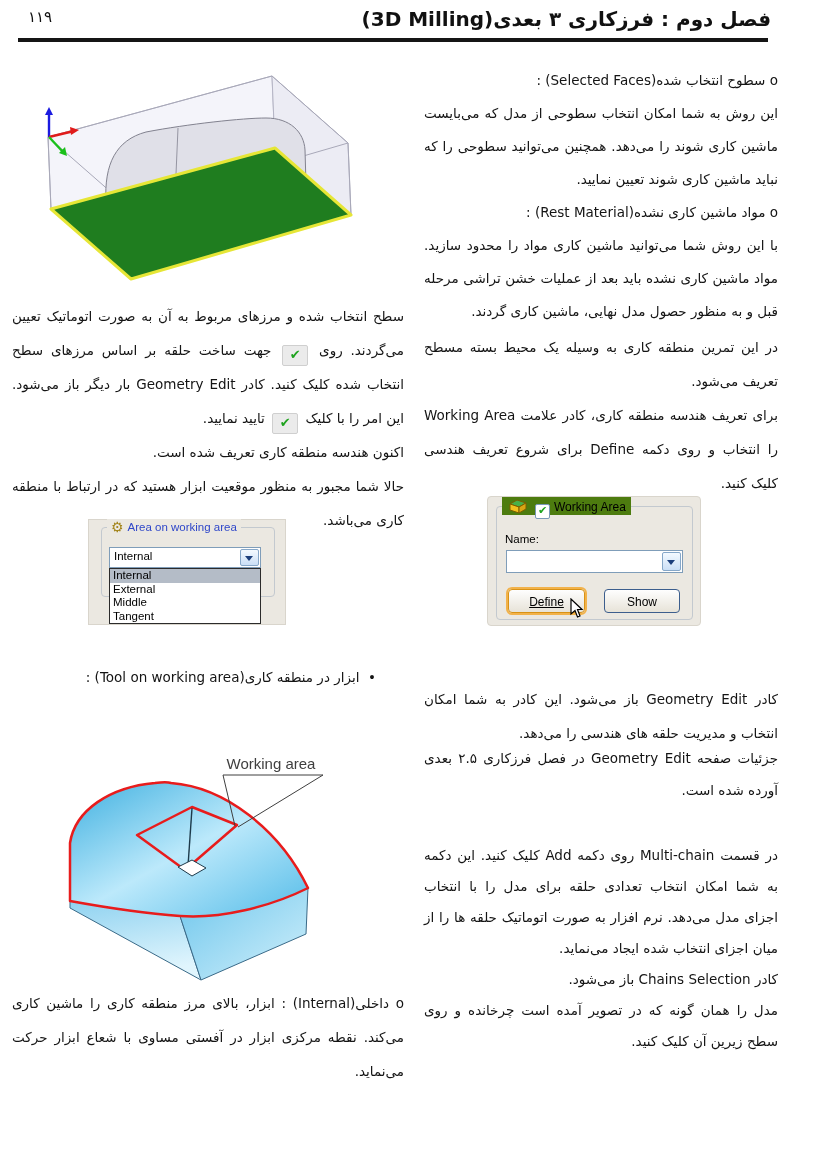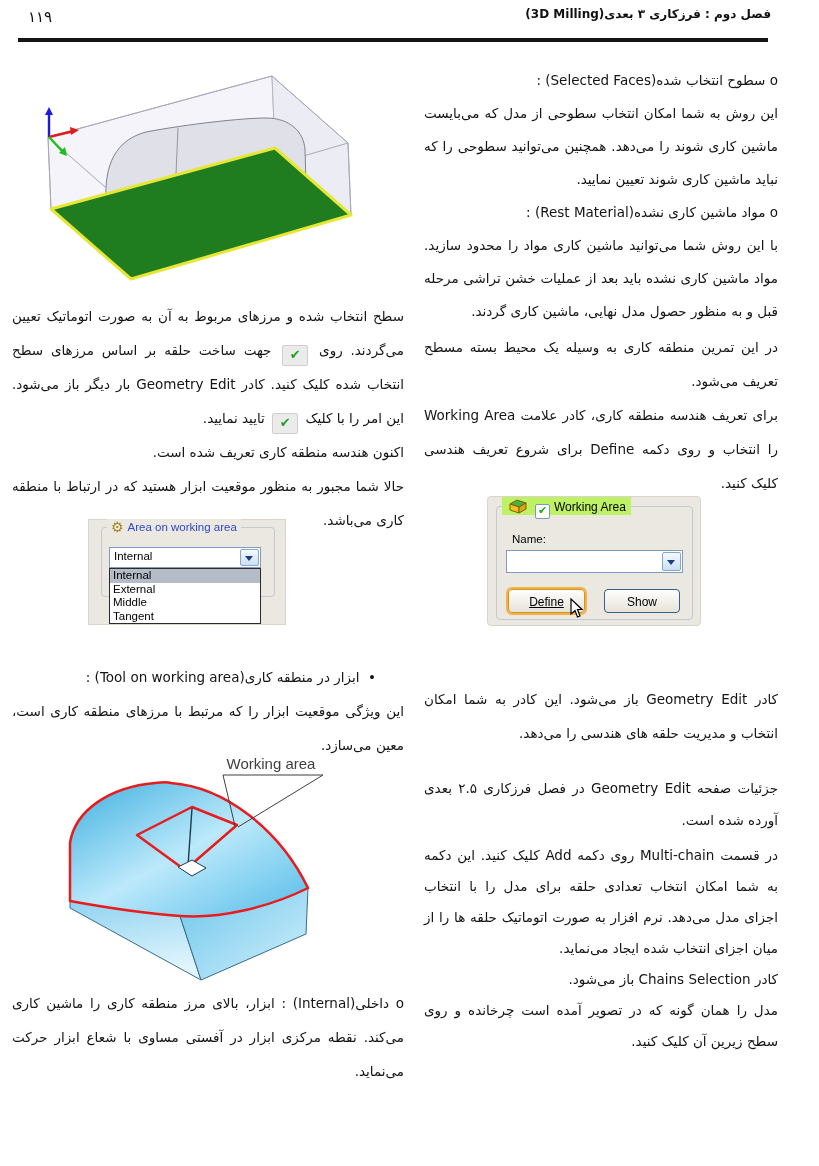--- a/index.html
+++ b/index.html
@@ -1,20 +1,20 @@
 <!DOCTYPE html>
 <html lang="fa"><head>
 <meta charset="utf-8">
 <style>
   html,body{margin:0;padding:0;background:#fff;}
   .page{position:relative;width:819px;height:1166px;background:#ffffff;overflow:hidden;
         font-family:"DejaVu Sans",sans-serif;}
   
   .pagenum{position:absolute;left:28px;top:8px;font-size:15px;color:#111;direction:rtl;}
-  .chapter{position:absolute;right:48px;top:7px;font-size:12px;font-weight:bold;color:#111;direction:rtl;margin-left:33px;}
+  .chapter{position:absolute;right:48px;top:7px;font-size:20px;font-weight:bold;color:#111;direction:rtl;margin-left:33px;}
   .rule{position:absolute;left:18px;top:38px;width:750px;height:4px;background:#151515;}
   
   .fa{position:absolute;direction:rtl;text-align:justify;color:#141414;font-size:13.5px;line-height:33px;}
   .fa p{margin:0;}
   .check-btn{display:inline-block;width:24px;height:19px;background:#ebebeb;border:1px solid #cfcfcf;
              border-radius:2px;text-align:center;line-height:17px;font-size:13px;color:#1fa31f;
              font-weight:bold;vertical-align:-4px;margin:0 3px;}
   .indent{padding-right:28px;}
   
   .xp-panel{position:absolute;background:#ebe8e1;border:1px solid #d9d5cc;}
@@ -28,21 +28,21 @@
   .combo .val{position:absolute;left:4px;top:2px;}
   .combo-btn{position:absolute;right:1px;top:1px;bottom:1px;width:17px;border:1px solid #86a7c8;border-radius:2px;
              background:linear-gradient(#f4faff,#cbdff6);}
   .combo-btn .tri{position:absolute;left:4px;top:6px;width:0;height:0;
                   border-left:4px solid transparent;border-right:4px solid transparent;border-top:5px solid #1c3f7b;}
   .droplist{position:absolute;background:#fff;border:1px solid #2b2b2b;
             font-family:"Liberation Sans",sans-serif;font-size:11.5px;color:#000;}
   .opt{height:13.5px;line-height:13.5px;padding-left:3px;}
   .opt.sel{background:#b4bcc7;}
   
-  .wa-row{position:absolute;top:0;left:14px;background:#bef264;padding:0 5px;height:18px;white-space:nowrap;}
+  .wa-row{position:absolute;top:0;left:14px;background:#4d7c0f;padding:0 5px;height:18px;white-space:nowrap;}
   .wa-row .cb{display:inline-block;width:13px;height:13px;background:#fff;border:1px solid #7a99b8;
               border-radius:2px;text-align:center;line-height:12px;font-size:11px;color:#1fa31f;
               font-weight:bold;vertical-align:-2px;margin:0 4px 0 6px;}
   .wa-title{font-family:"Liberation Sans",sans-serif;font-size:12px;color:#000;vertical-align:1px;}
   .wa-label{position:absolute;font-family:"Liberation Sans",sans-serif;font-size:11.5px;color:#000;}
   .xp-btn{position:absolute;height:24px;border:1px solid #3c5e8d;border-radius:4px;
           background:linear-gradient(#fefefe,#e7e3d8);font-family:"Liberation Sans",sans-serif;
           font-size:12px;color:#000;text-align:center;line-height:22px;}
   .xp-btn.focus{border-color:#d89216;box-shadow:0 0 0 2px #f2b24a;}
   
@@ -113,21 +113,20 @@
     <div class="droplist" style="left:20px;top:48px;width:150px;height:54px;">
       <div class="opt sel">Internal</div>
       <div class="opt">External</div>
       <div class="opt">Middle</div>
       <div class="opt">Tangent</div>
     </div>
   </div>
 
   <div class="fa" style="left:12px;top:660px;width:392px;line-height:34px;">
     <p class="indent"><span>•</span>&nbsp;&nbsp;<span>ابزار در منطقه کاری(Tool on working area) :</span></p>
-    <p>این ویژگی موقعیت ابزار را که مرتبط با مرزهای منطقه کاری است، معین می‌سازد.</p>
   </div>
 
   <div class="fig" style="left:35px;top:755px;width:340px;height:233px;">
     <div class="wa-fig-label">Working area</div>
     <svg width="340" height="233" viewBox="0 0 340 233">
       <defs>
         <linearGradient id="gTop" x1="0" y1="0" x2="1" y2="1">
           <stop offset="0" stop-color="#3fb0e0"></stop>
             <stop offset="0.5" stop-color="#bce9fb"></stop>
             <stop offset="1" stop-color="#55bce8"></stop>
@@ -175,39 +174,39 @@
 
   <div class="xp-panel" style="left:487px;top:496px;width:212px;height:128px;border-radius:4px;">
     <div class="groupbox" style="left:8px;top:9px;width:195px;height:112px;"></div>
     <div class="wa-row">
       <svg width="22" height="17" viewBox="0 0 22 17" style="vertical-align:-3px;">
         <polygon points="3,6 10,2 19,5 12,9" fill="#49b049" stroke="#7a5f00" stroke-width="1"></polygon>
         <polygon points="3,6 12,9 12,15 3,12" fill="#f2c11e" stroke="#7a5f00" stroke-width="1"></polygon>
         <polygon points="12,9 19,5 19,11 12,15" fill="#d9a513" stroke="#7a5f00" stroke-width="1"></polygon>
       </svg><span class="cb"><span>✔</span></span><span class="wa-title">Working Area</span>
     </div>
-    <div class="wa-label" style="left:24px;top:36px;">Name:</div>
+    <div class="wa-label" style="left:17px;top:36px;">Name:</div>
     <div class="combo" style="left:18px;top:53px;width:175px;height:21px;">
       <span class="val"></span>
       <span class="combo-btn">
           <i class="tri" style="top:7px;"></i>
         </span>
     </div>
     <button class="xp-btn focus" style="left:20px;top:92px;width:77px;text-decoration:underline;">Define</button>
     <button class="xp-btn" style="left:116px;top:92px;width:76px;">Show</button>
     <svg width="14" height="20" viewBox="0 0 14 20" style="position:absolute;left:82px;top:101px;">
       <polygon points="1,1 1,16 5,12.5 7.5,19 10,18 7.5,11.5 12,11.5" fill="#ffffff" stroke="#000000" stroke-width="1.2"></polygon>
     </svg>
   </div>
 
   <div class="fa" style="left:424px;top:682px;width:354px;line-height:34px;">
     <p>کادر Geometry Edit باز می‌شود. این کادر به شما امکان انتخاب و مدیریت حلقه های هندسی را می‌دهد.</p>
   </div>
 
-  <div class="fa" style="left:424px;top:772px;width:354px;line-height:32px;">
+  <div class="fa" style="left:424px;top:742px;width:354px;line-height:32px;">
     <p>جزئیات صفحه Geometry Edit در فصل فرزکاری ۲.۵ بعدی آورده شده است.</p>
   </div>
 
   <div class="fa" style="left:424px;top:840px;width:354px;line-height:31px;">
     <p>در قسمت Multi-chain روی دکمه Add کلیک کنید. این دکمه به شما امکان انتخاب تعدادی حلقه برای مدل را با انتخاب اجزای مدل می‌دهد. نرم افزار به صورت اتوماتیک حلقه ها را از میان اجزای انتخاب شده ایجاد می‌نماید.</p>
     <p>کادر Chains Selection باز می‌شود.</p>
     <p>مدل را همان گونه که در تصویر آمده است چرخانده و روی سطح زیرین آن کلیک کنید.</p>
   </div>
 
 </div>

